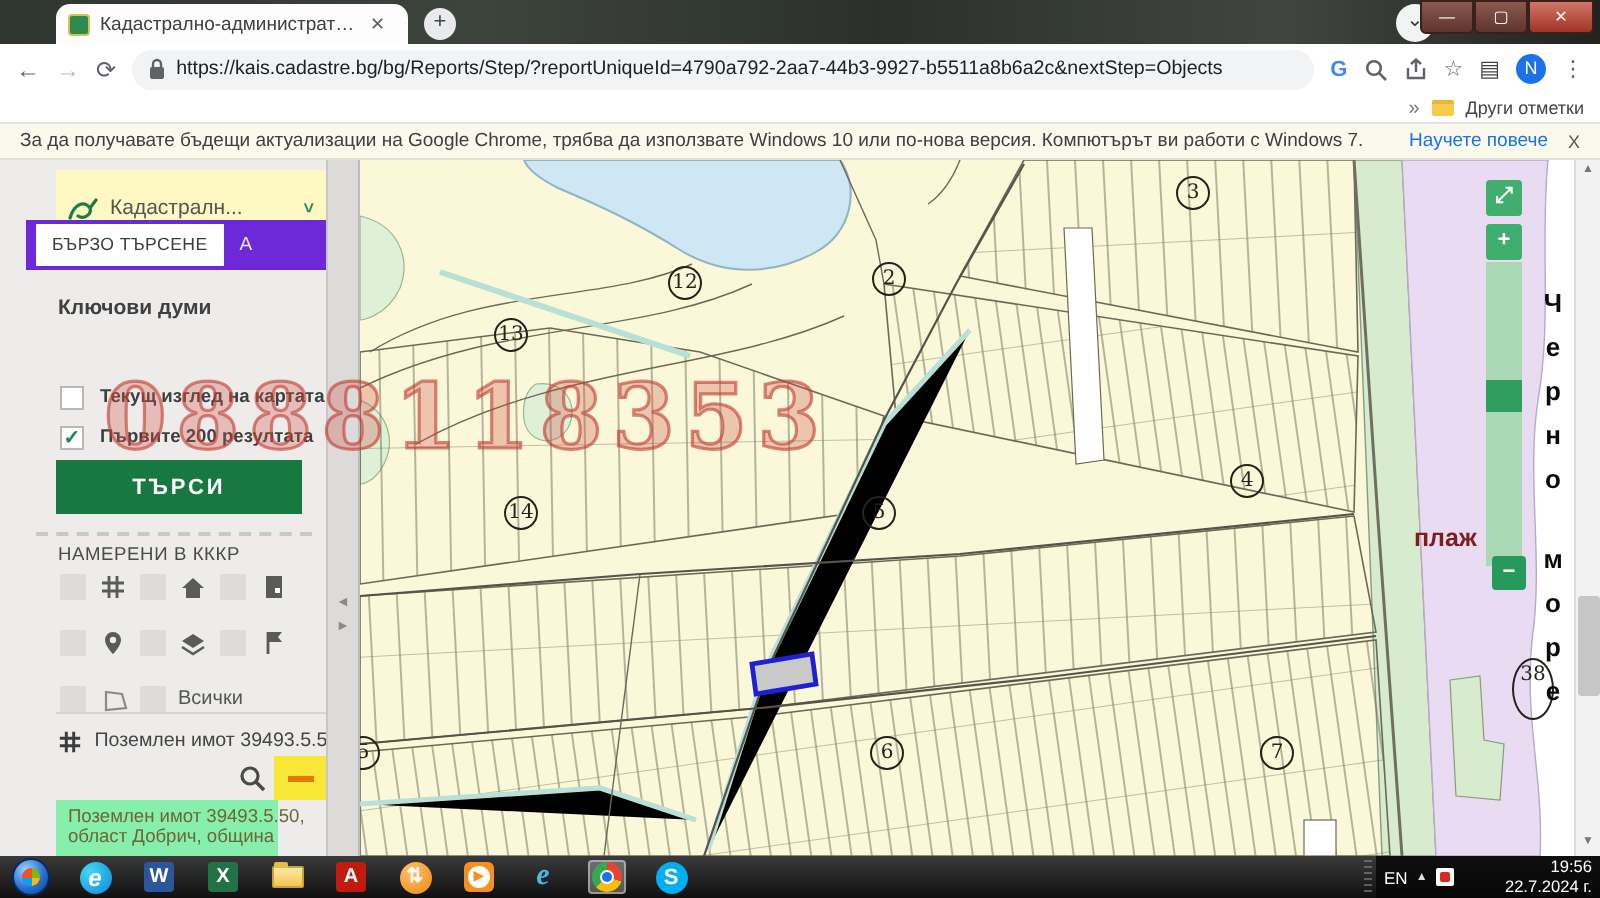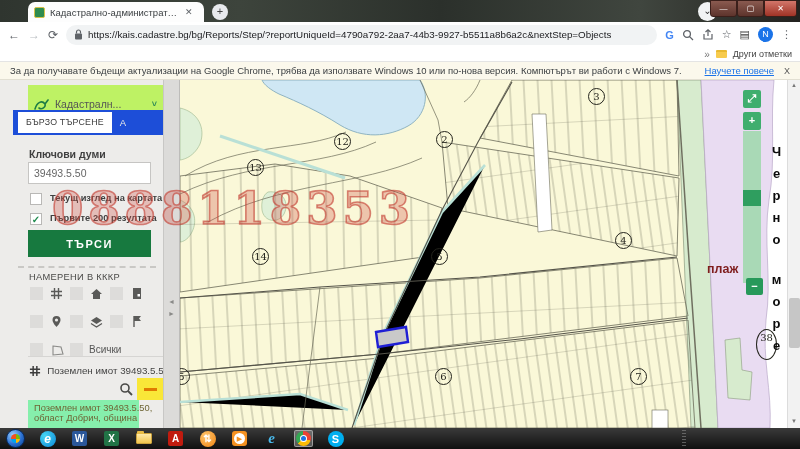--- a/index.html
+++ b/index.html
@@ -39,29 +39,29 @@
   #bookmarks { left:0; top:47px; width:800px; height:15px; background:#fff; border-bottom:1px solid #e4e4e4;
     display:flex; align-items:center; justify-content:flex-end; padding:0 8px; gap:6px; }
   #bm-more { font-size:10px; color:#777; }
   #bm-folder { width:11px; height:8px; background:#f7cb4d; border-radius:1px; border-top:2px solid #e8b930; }
   #bm-other { font-size:9px; color:#444; }
 
   
   #notif { left:0; top:62px; width:800px; height:18px; background:#fbf8ec; border-bottom:1px solid #e2dfd2;
     display:flex; align-items:center; padding:0 10px; gap:10px; }
   #notif-text { font-size:9.5px; color:#3c4043; flex:1; white-space:nowrap; overflow:hidden; }
-  #notif-link { font-size:9.5px; color:#1a73e8; text-decoration:underline; white-space:nowrap; }
+  #notif-link { font-size:9.5px; color:#1a73e8; white-space:nowrap; }
   #notif-x { font-size:9px; color:#555; }
 
   
   #sidebar { left:0; top:80px; width:163px; height:348px; background:#edecea; }
-  #sb-header { left:28px; top:5px; width:135px; height:38px; background:#bef264; display:flex; align-items:center; padding:0 6px; gap:6px; }
+  #sb-header { left:28px; top:5px; width:135px; height:38px; background:#fef9c3; display:flex; align-items:center; padding:0 6px; gap:6px; }
   #sb-title { font-size:10.5px; color:#555; flex:1; white-space:nowrap; overflow:hidden; }
   #sb-chev { color:#2e8b57; font-size:9px; font-weight:bold; }
-  #sb-tabbar { left:13px; top:30px; width:176px; height:25px; background:#1d4ed8; display:flex; align-items:center; }
+  #sb-tabbar { left:13px; top:30px; width:176px; height:25px; background:#6d28d9; display:flex; align-items:center; }
   #sb-tab-active { margin-left:5px; height:21px; background:#fff; color:#3c3c3c; font-size:8.8px; letter-spacing:.2px;
     padding:0 8px; line-height:21px; white-space:nowrap; }
   #sb-tab-next { color:#e8e8e8; font-size:9.5px; margin-left:8px; }
   #sb-tab-arrow { color:#7fc08f; font-size:10px; margin-left:auto; margin-right:5px; }
   .sb-label { font-size:10.5px; font-weight:bold; color:#3f3f3f; }
   #kw-label { left:29px; top:68px; }
   #kw-input { left:28px; top:82px; width:123px; height:22px; border:1px solid #c6c5c3; background:#fff;
     font-size:10.5px; color:#666; padding:0 5px; font-family:"Liberation Sans",sans-serif; }
   .cbrow { display:flex; align-items:flex-start; gap:8px; }
   #cb1 { left:30px; top:113px; }
@@ -208,21 +208,20 @@
         </svg>
       <span id="sb-title">Кадастралн...</span>
       <span id="sb-chev">˅</span>
     </div>
     <div id="sb-tabbar" class="abs">
       <span id="sb-tab-active">БЪРЗО ТЪРСЕНЕ</span>
       <span id="sb-tab-next">А</span>
       <span id="sb-tab-arrow">›</span>
     </div>
     <div id="kw-label" class="abs sb-label">Ключови думи</div>
-    <input id="kw-input" class="abs" value="39493.5.50" style="">
     <div id="cb1" class="abs cbrow">
       <span class="cbbox"></span>
       <span class="cblabel">Текущ изглед на картата</span>
     </div>
     <div id="cb2" class="abs cbrow">
       <span class="cbbox">✓</span>
       <span class="cblabel">Първите 200 резултата</span>
     </div>
     <button id="search-btn" class="abs">ТЪРСИ</button>
     <div id="sb-dash" class="abs"></div>
@@ -440,15 +439,24 @@
             <i>
               <b></b>
             </i>
           </span>
         </div>
       <div class="tk">
           <span id="skype-ic" class="circ">S</span>
         </div>
     </div>
     <div id="grip"></div>
+    <div id="tray">
+      <span id="tray-lang">EN</span>
+      <span id="tray-up">▲</span>
+      <span id="tray-flag"></span>
+      <div id="tray-clock">
+        <div>19:56</div>
+        <div>22.7.2024 г.</div>
+      </div>
+    </div>
   </div>
 
 </div>
 
 </body></html>

